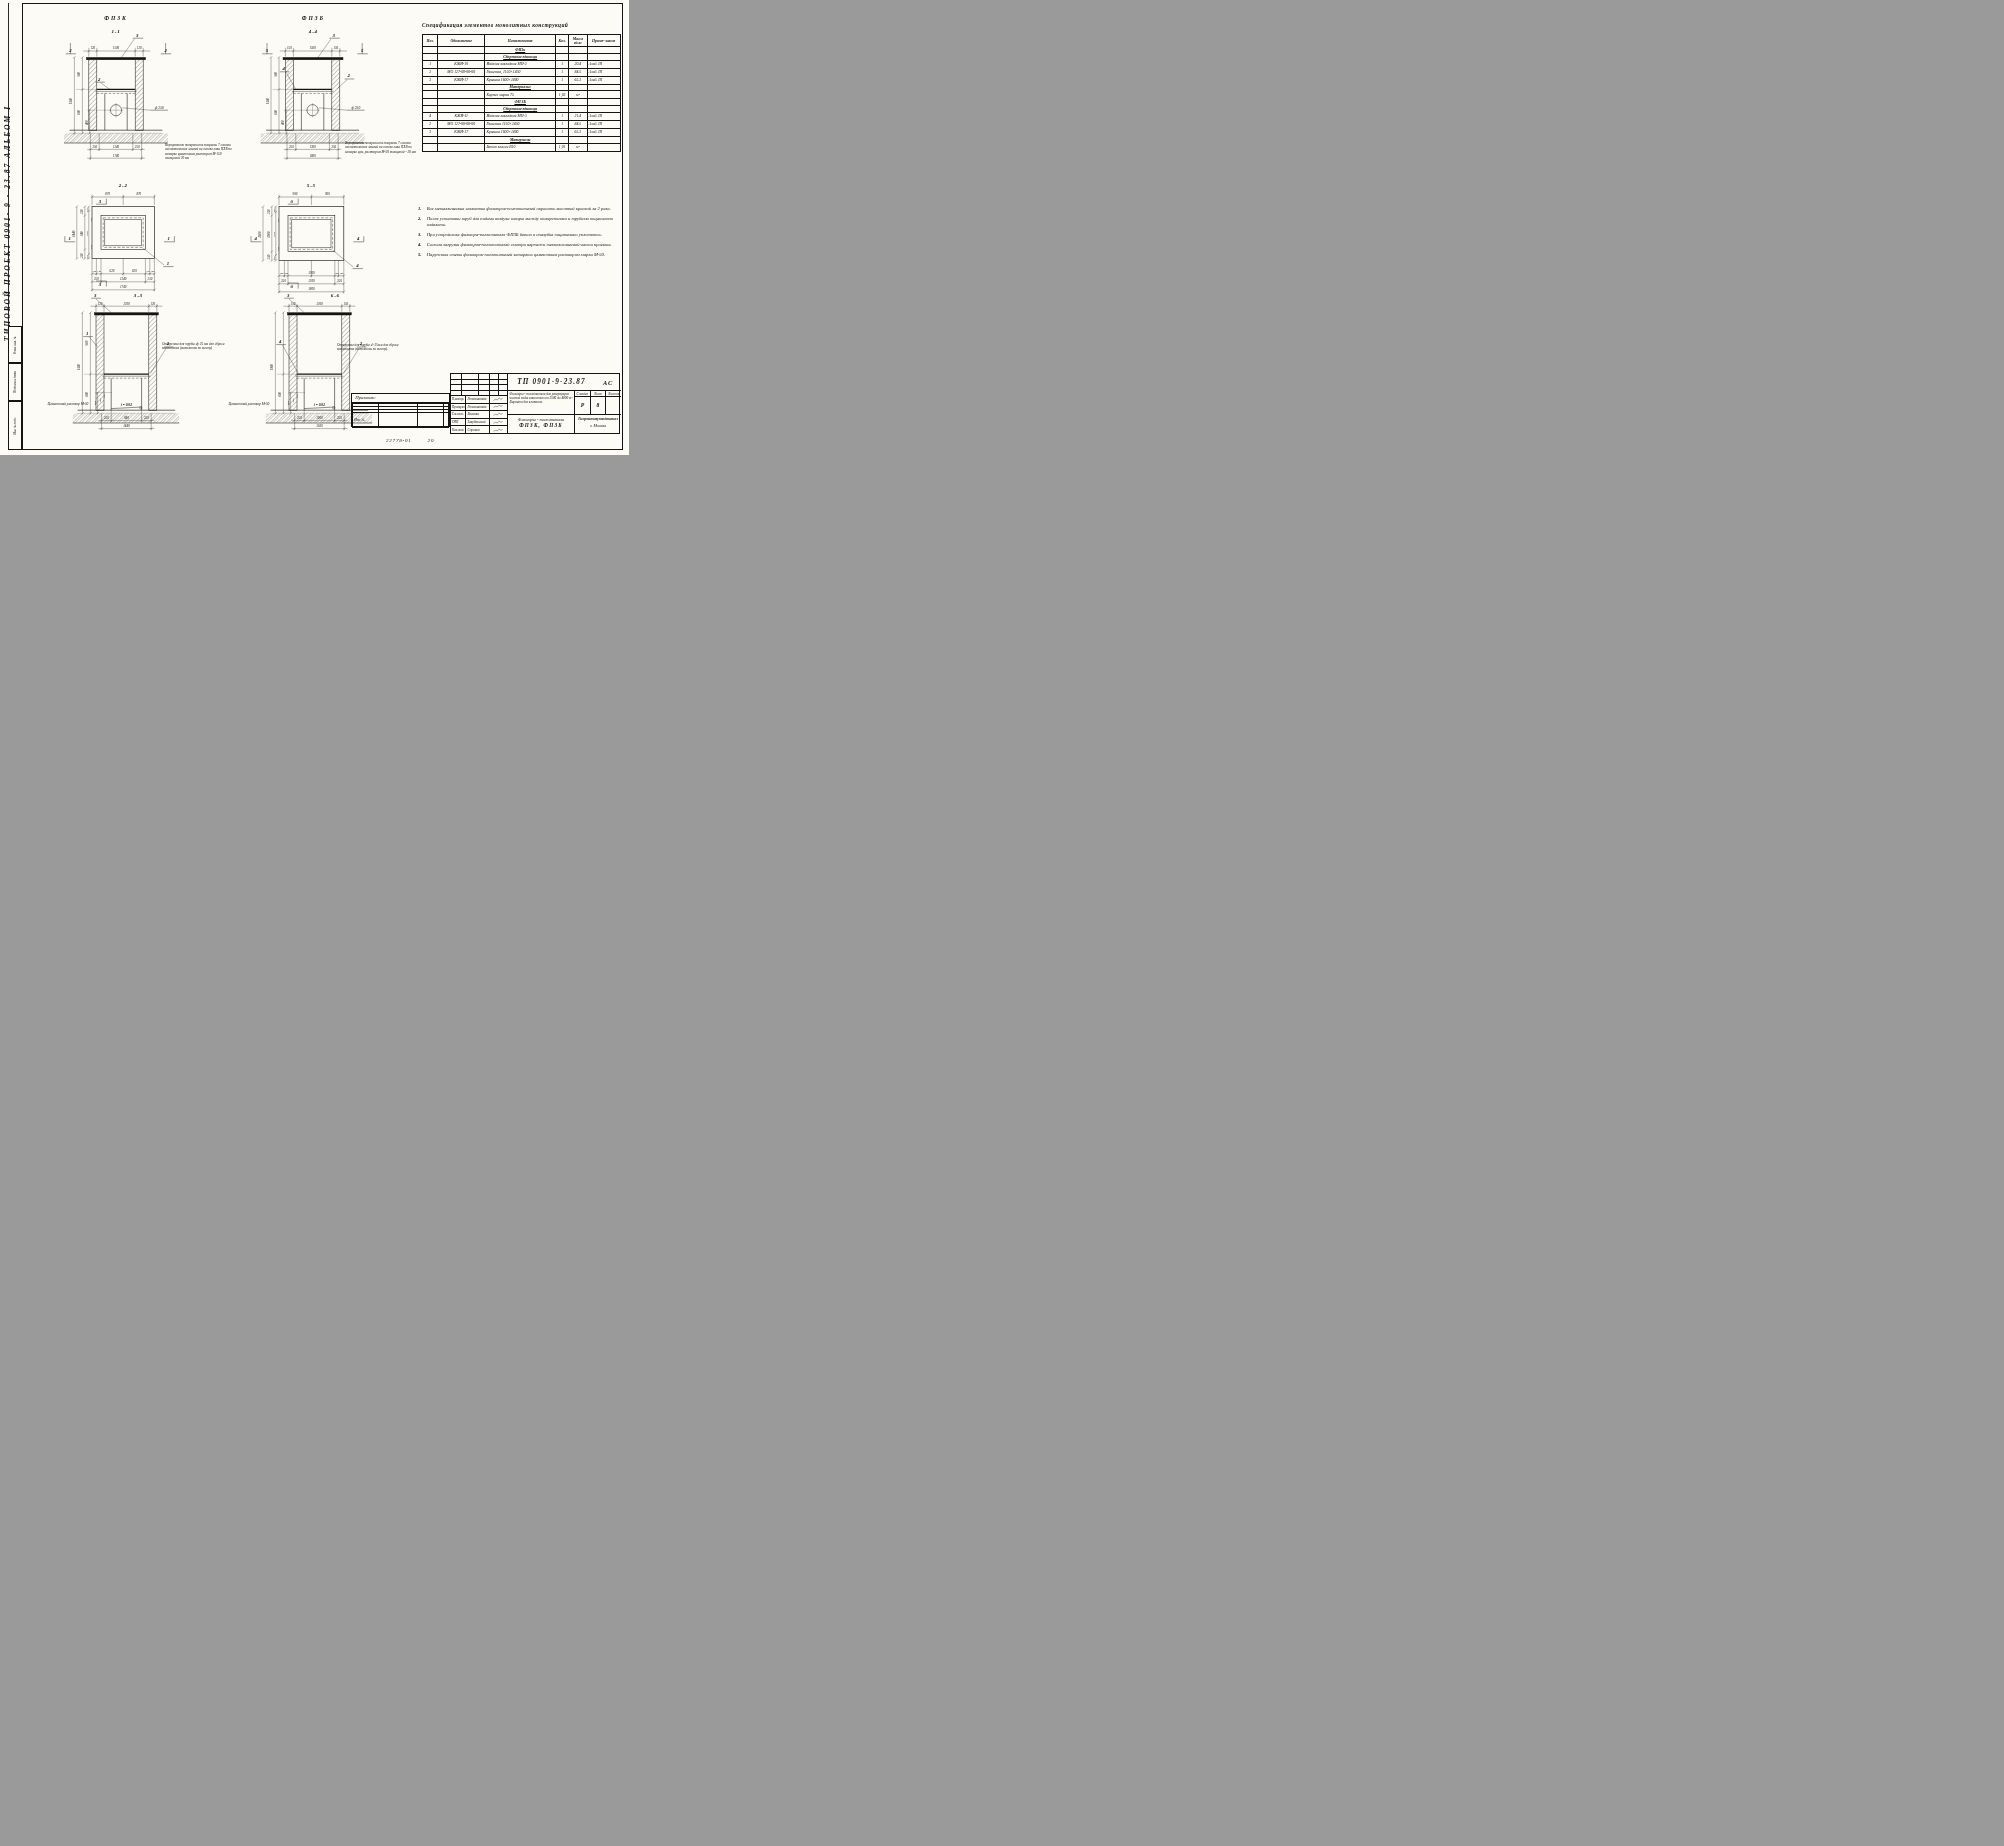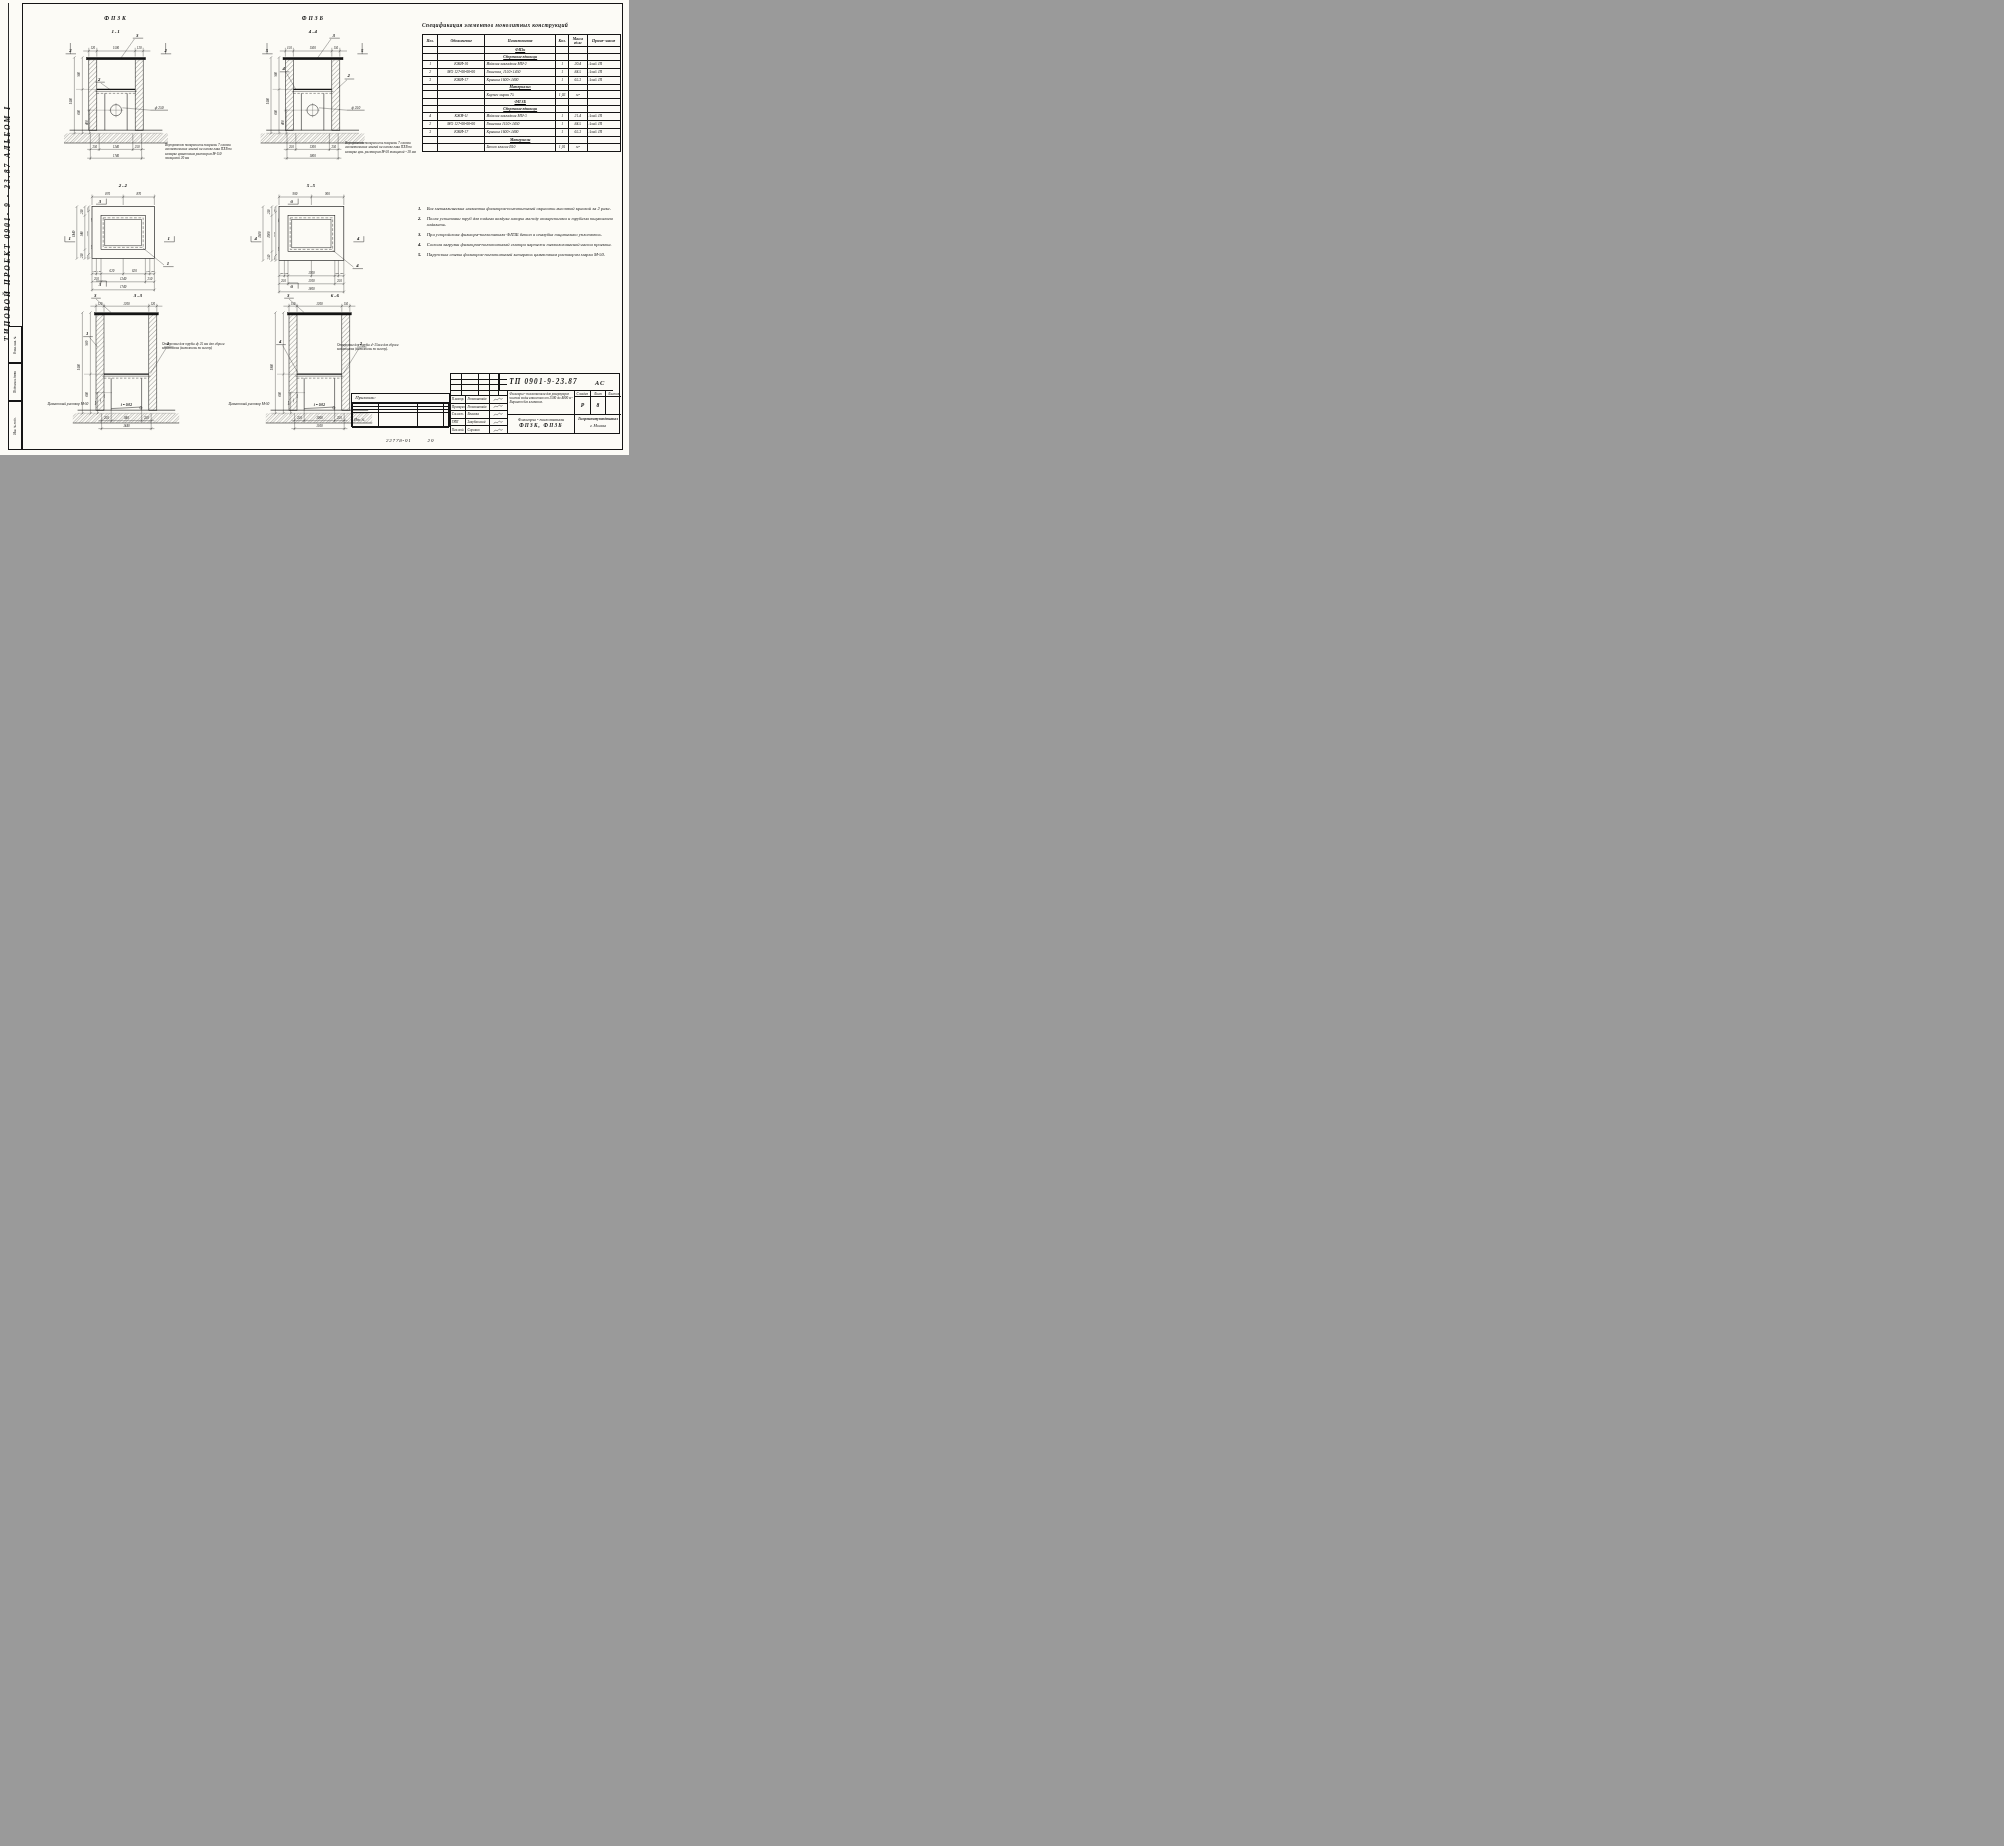--- a/index.html
+++ b/index.html
@@ -35,21 +35,21 @@
   .notes{position:absolute;left:418px;top:206px;width:207px;font-size:4.6px;font-style:italic;line-height:1.3;}
   .notes .item{display:flex;margin-bottom:4px;}
   .notes .n{width:8.8px;font-weight:bold;flex:none;}
   .attach{position:absolute;left:351px;top:393px;width:99px;height:34px;border:1px solid #151515;box-sizing:border-box;font-style:italic;}
   .attach .hd{height:8.8px;line-height:8.8px;padding-left:3.2px;font-size:4.8px;border-bottom:0.7px solid #151515;box-sizing:border-box;}
   .attach table{width:100%;height:25px;border-collapse:collapse;table-layout:fixed;}
   .attach td{border:0.6px solid #151515;font-size:3.4px;padding:0 1.2px;}
   .tb{position:absolute;left:450px;top:373px;width:170px;height:61px;border:1.2px solid #151515;box-sizing:border-box;font-style:italic;}
   .tb *{box-sizing:border-box;}
   .tb .cell{position:absolute;border-color:#151515;}
-  .tb-doc{left:48px;top:0;width:114px;height:17px;border-left:1px solid;border-bottom:1px solid;
+  .tb-doc{left:56px;top:0;width:114px;height:17px;border-left:1px solid;border-bottom:1px solid;
           display:flex;align-items:center;}
   .tb-doc .d{flex:1;text-align:center;font-size:7.2px;font-weight:bold;letter-spacing:1.2px;}
   .tb-doc .t{width:26px;text-align:center;font-size:6.4px;font-weight:bold;letter-spacing:0.8px;}
   .tb-desc{left:56px;top:17px;width:68px;height:24px;border-left:1px solid;border-bottom:1px solid;border-right:0.7px solid;
            font-size:3.4px;line-height:1.22;padding:0.8px 1.6px;}
   .tb-mini{left:124px;top:17px;width:46px;height:24px;border-bottom:1px solid;}
   .tb-mini .r1{display:flex;height:6.4px;border-bottom:0.6px solid #151515;}
   .tb-mini .r2{display:flex;height:17px;}
   .tb-mini .c{flex:1;border-right:0.6px solid #151515;text-align:center;font-size:3.4px;line-height:6.4px;}
   .tb-mini .c:last-child{border-right:none;}

